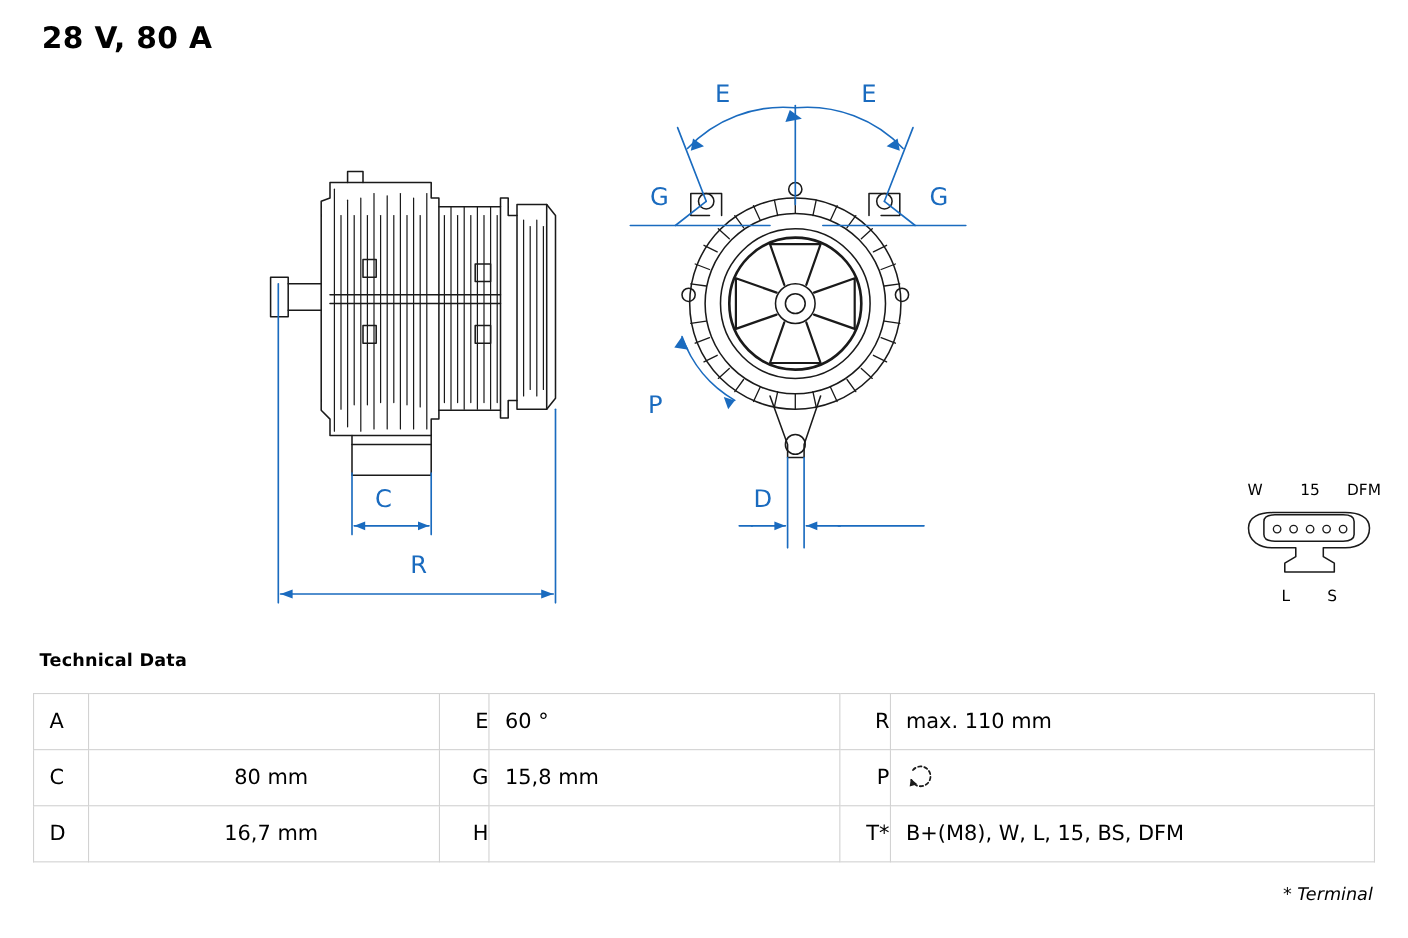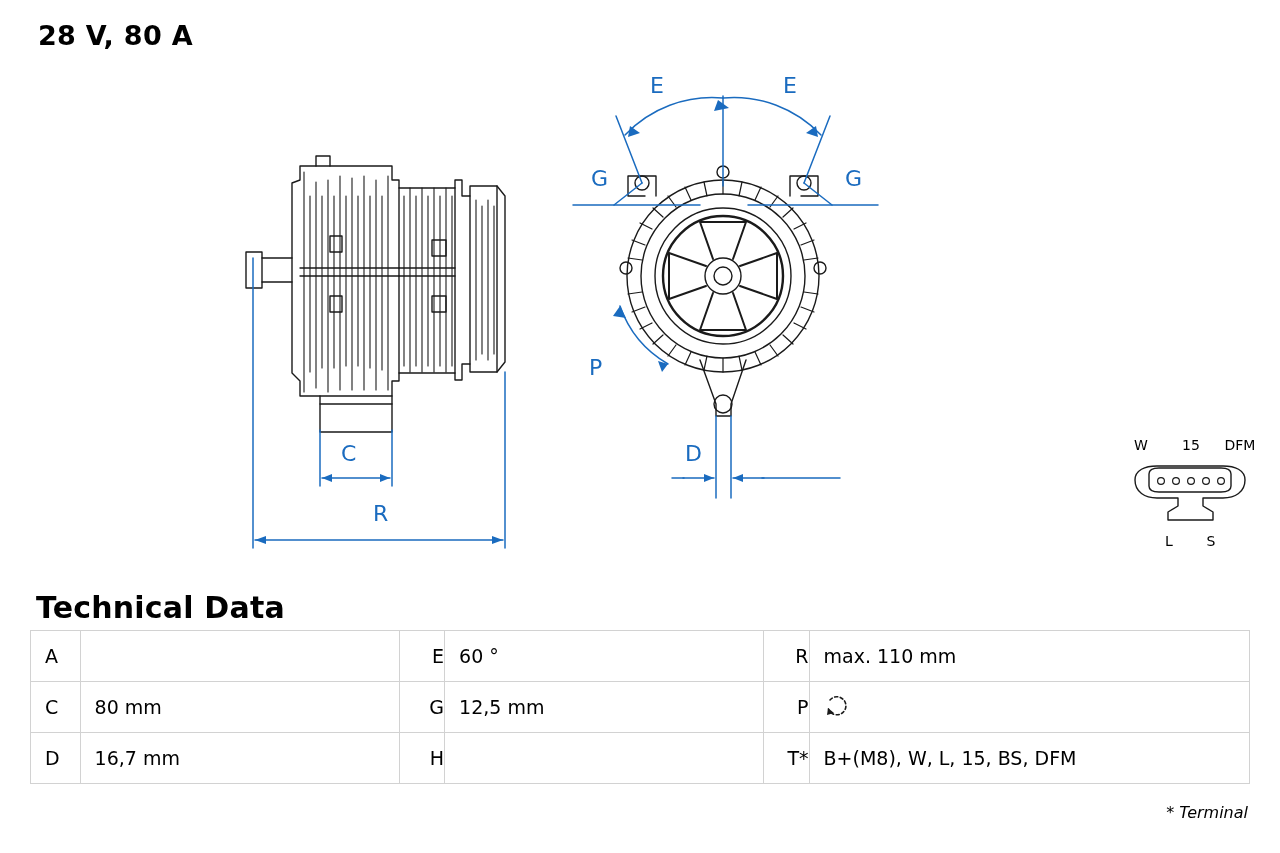--- a/index.html
+++ b/index.html
@@ -32,21 +32,21 @@
     width: 1280px;
     height: 575px;
   }
   .drawing svg { display: block; }
 
   
   .tech-title {
     position: absolute;
     left: 36px;
     top: 590px;
-    font-size: 30px;
+    font-size: 16px;
     font-weight: bold;
     letter-spacing: 0.2px;
   }
   table.tech {
     position: absolute;
     left: 30px;
     top: 630px;
     width: 1220px;
     border-collapse: collapse;
     font-size: 19px;
@@ -60,21 +60,21 @@
   }
   td.key {
     width: 34px;
     background: #ffffff;
     padding-left: 12px;
   }
   td.val {
     background: #e3e3e3;
     margin-top: 23px;
   }
-  td.v1 { width: 300px; }
+  td.v1 { width: 300px; text-align: center; }
   td.v2 { width: 300px; }
   td.v3 { width: 420px; }
   td.k-right { text-align: right; padding-right: 9px; padding-left: 6px; width: 30px;}
   .footnote {
     position: absolute;
     right: 32px;
     top: 803px;
     font-size: 16px;
     font-style: italic;
   }
@@ -316,21 +316,21 @@
       <td class="val v1"></td>
       <td class="key k-right">E</td>
       <td class="val v2">60 °</td>
       <td class="key k-right">R</td>
       <td class="val v3">max. 110 mm</td>
     </tr>
     <tr>
       <td class="key">C</td>
       <td class="val v1">80 mm</td>
       <td class="key k-right">G</td>
-      <td class="val v2">12,5 mm</td>
+      <td class="val v2">15,8 mm</td>
       <td class="key k-right">P</td>
       <td class="val v3 rot-cell">
         <span>
           <svg width="30" height="26" viewBox="0 0 30 26" fill="none" stroke="#1a1a1a" stroke-width="1.6" stroke-linecap="round">
             <path d="M6 6 A 9 9 0 1 1 4.5 15" stroke-dasharray="3 2.6"></path>
             <path d="M4 14 L10 19 L3 21 Z" fill="#1a1a1a" stroke="none"></path>
           </svg>
         </span>
       </td>
     </tr>

